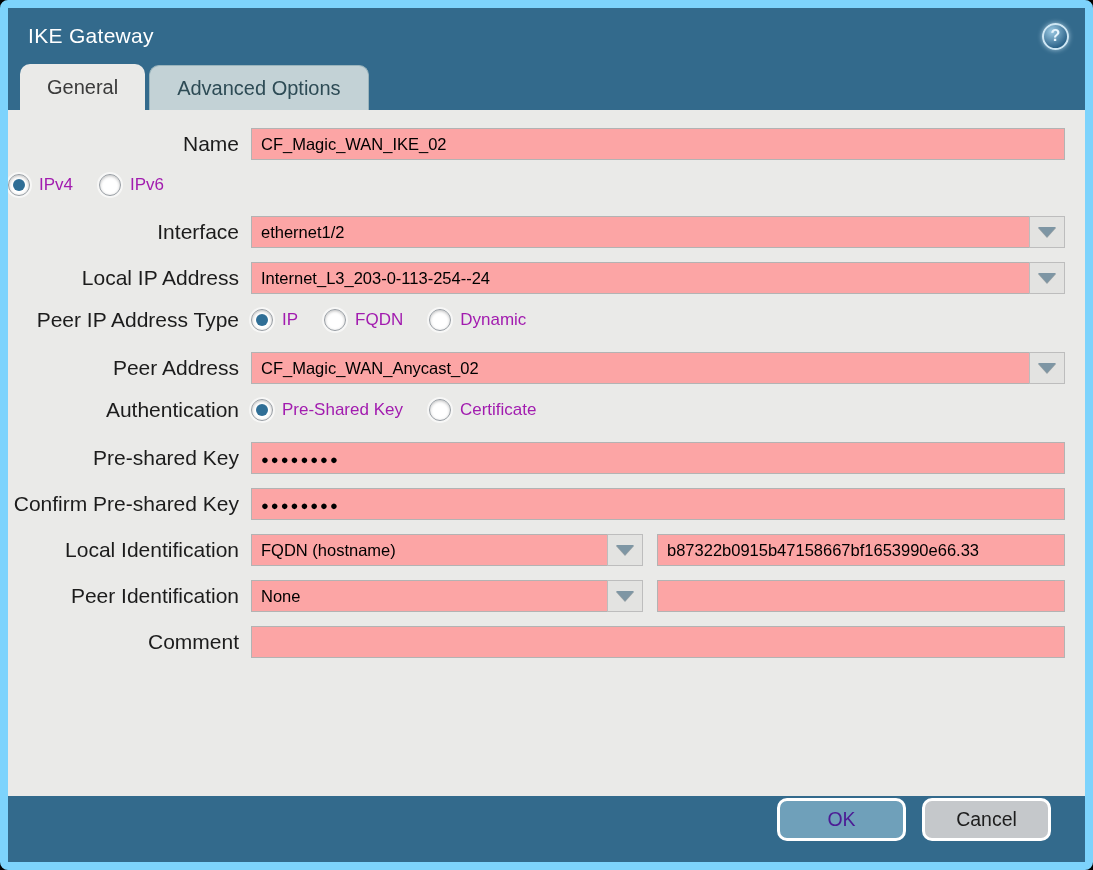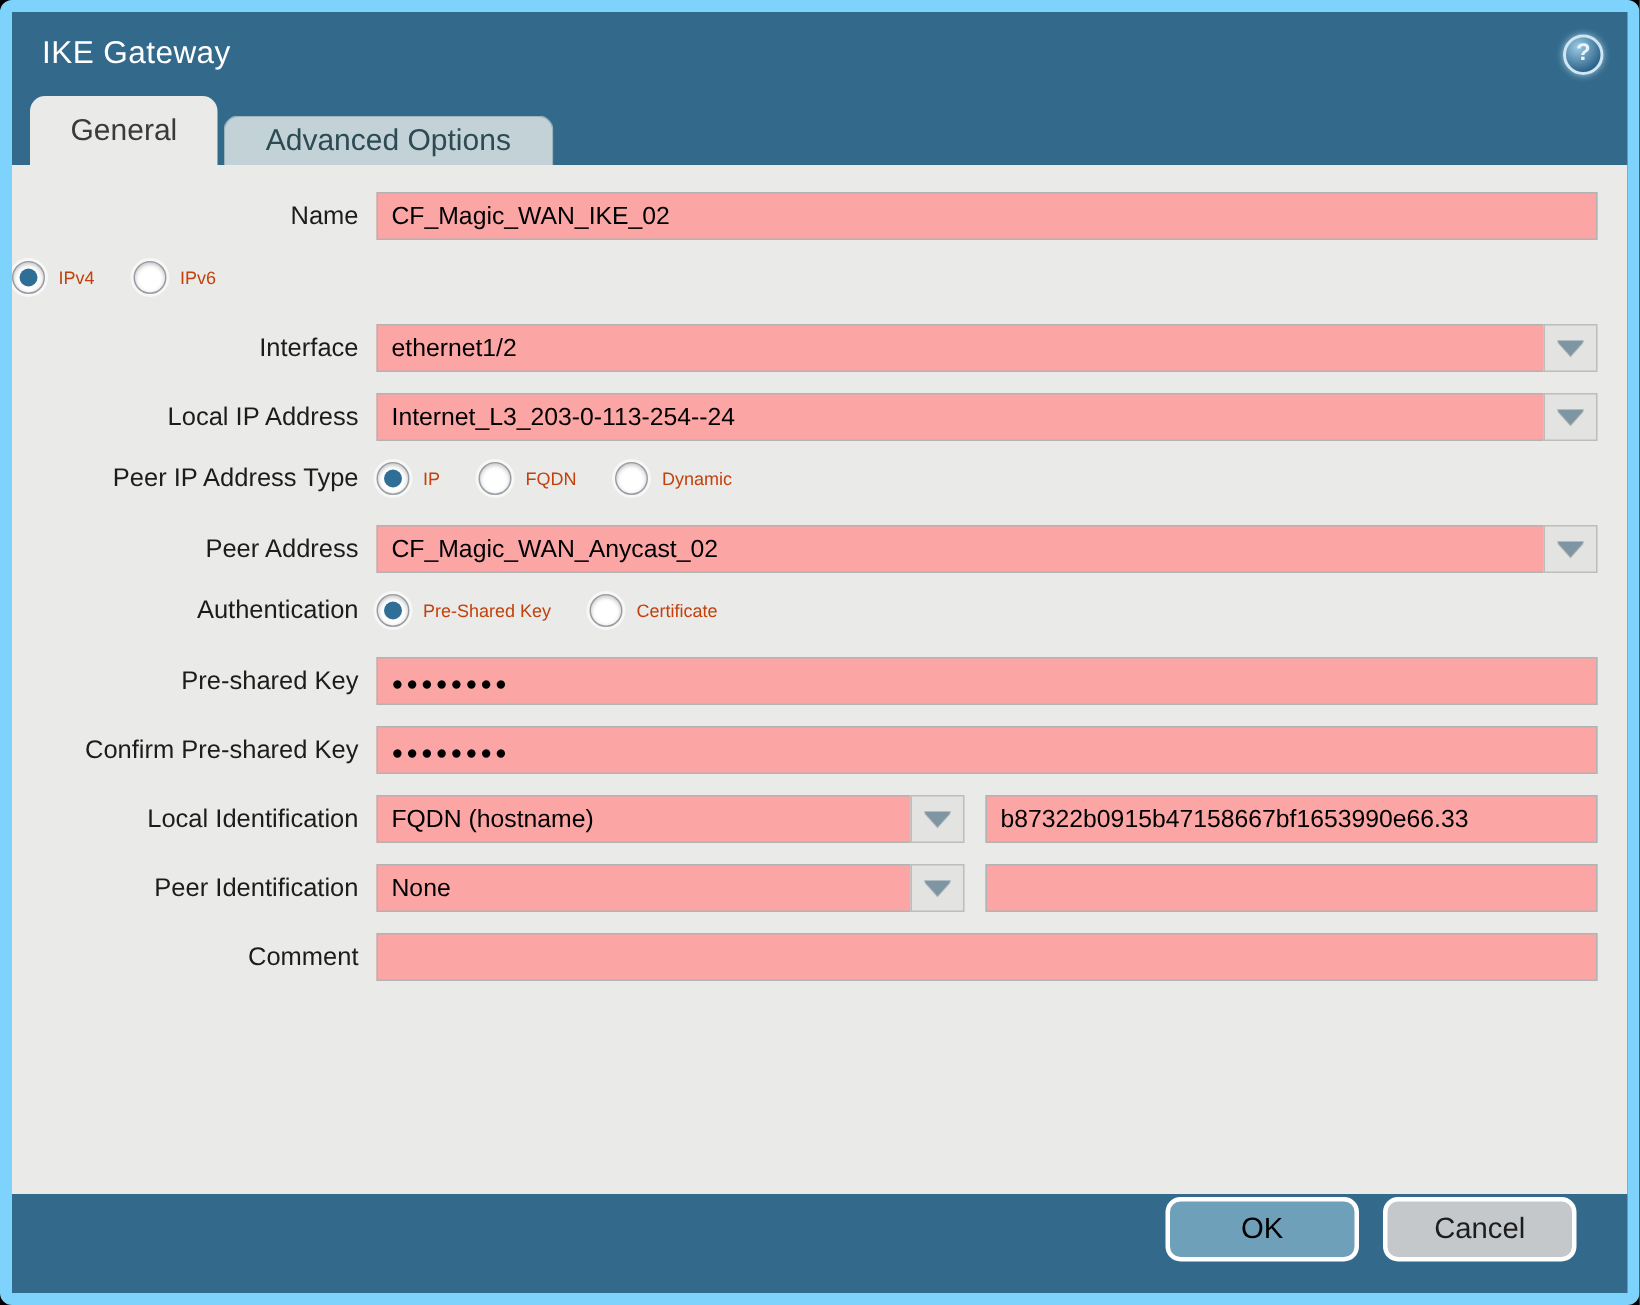--- a/index.html
+++ b/index.html
@@ -34,30 +34,30 @@
   
   .tabs { height:46px; flex:0 0 46px; display:flex; align-items:flex-end; padding-left:12px; }
   .tab {
     border-radius:10px 10px 0 0;
     padding:0 27px; display:flex; align-items:center;
     font-size:20px; cursor:pointer;
   }
   .tab.active { background:#eaeae8; color:#3b3b3b; height:46px;text-align:center; }
   .tab.inactive {
     background:#c3d2d6; color:#2d4b55;
-    height:33px; margin-left:4px;
+    height:45px; margin-left:4px;
     border:1px solid #9ab4bc; border-bottom:none;
   }
 
   
   .panel { background:#eaeae8; flex:1 1 auto; padding:18px 20px 0 0; }
 
   .row { display:grid; grid-template-columns:243px 1fr; align-items:center; margin-bottom:14px; }
   .row.radio-row { margin-top:8px; margin-bottom:20px; }
-  .lbl { text-align:right; padding-right:12px; font-size:17px; color:#1c1c1c; white-space:nowrap; }
+  .lbl { text-align:right; padding-right:12px; font-size:21px; color:#1c1c1c; white-space:nowrap; }
   .ctl { display:flex; align-items:center; min-width:0; }
 
   .tinput {
     height:32px; width:100%; flex:1 1 auto; min-width:0;
     background:#fca5a5; border:1px solid #b3b3b3;
     font-family:"Liberation Sans", sans-serif;
     font-size:16.5px; color:#000; padding:0 9px;
     outline:none; white-space:nowrap; overflow:hidden;
   }
   .dots { font-size:13px; letter-spacing:2px; font-weight:bold; padding-top:2px; }
@@ -83,36 +83,36 @@
   .radio {
     width:22px; height:22px; border-radius:50%; flex:0 0 22px;
     background:#ffffff; border:1px solid #979da3;
     box-shadow:inset 0 1px 3px rgba(0,0,0,.25), 0 0 0 2px rgba(255,255,255,.6);
     display:flex; align-items:center; justify-content:center;
     cursor:pointer;
   }
   .radio.selected::after {
     content:''; width:12px; height:12px; border-radius:50%; background:#2f6e96;
   }
-  .radio-lbl { margin:0 26px 0 9px; font-size:12px; color:#c2410c; }
+  .radio-lbl { margin:0 26px 0 9px; font-size:17px; color:#a21caf; }
 
   
   .footer {
     height:66px; flex:0 0 66px;
     display:flex; justify-content:flex-end; align-items:flex-start;
     gap:16px; padding:2px 34px 0 0;
   }
   .btn {
     height:43px; min-width:129px; border-radius:10px;
     border:3px solid #ffffff;
     font-family:"Liberation Sans", sans-serif;
     font-size:19.5px; display:flex; align-items:center; justify-content:center;
     padding:0 20px; cursor:pointer;
   }
-  .btn-ok { background:#6fa0ba; color:#000000; }
+  .btn-ok { background:#6fa0ba; color:#4c1d95; }
   .btn-cancel { background:#c5c8cb; color:#1d1d1d; }
 </style>
 </head>
 <body>
 
 <div class="window">
 
   <div class="titlebar">
     <span class="title">IKE Gateway</span>
     <span class="help">?</span>

